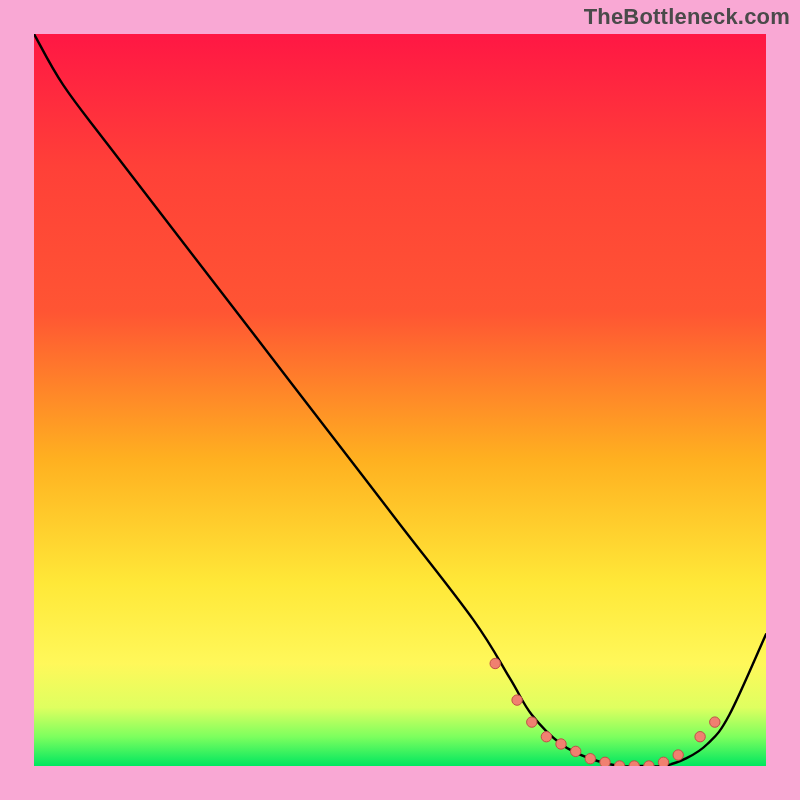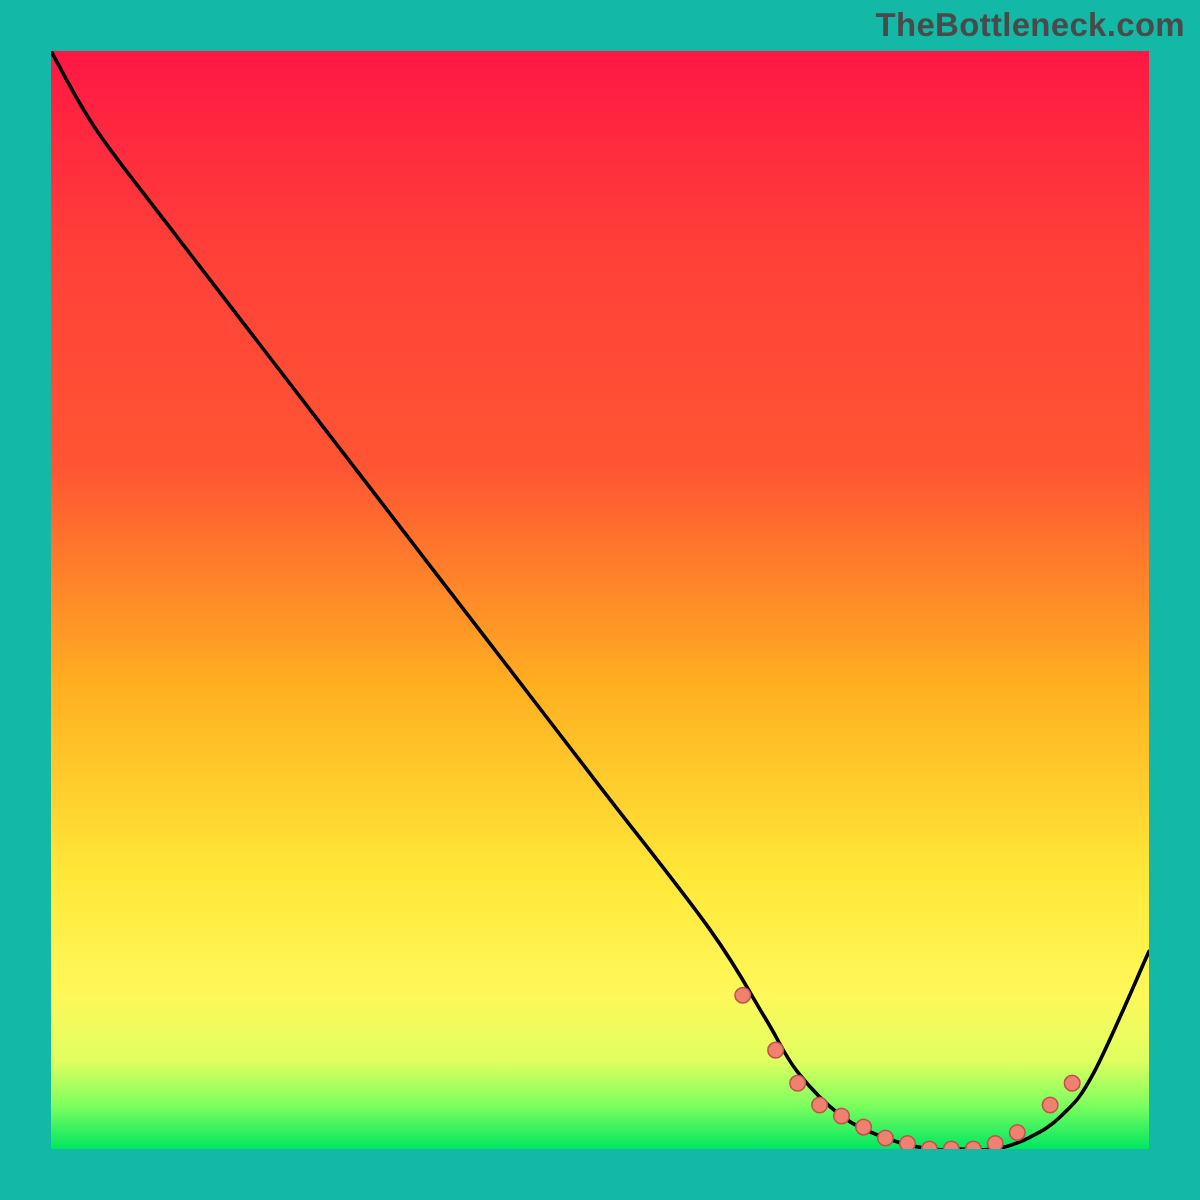--- a/index.html
+++ b/index.html
@@ -10,21 +10,21 @@
     background: #000;
     overflow: hidden;
     font-family: Arial, Helvetica, sans-serif;
   }
   .frame {
     position: absolute;
     top: 0;
     left: 0;
     width: 800px;
     height: 800px;
-    background: #14b8a6;
+    background: #f9a8d4;
   }
   .watermark {
     position: absolute;
     top: 4px;
     right: 10px;
     color: #4a4a4a;
     font-size: 22px;
     font-weight: bold;
     letter-spacing: 0.2px;
     user-select: none;

